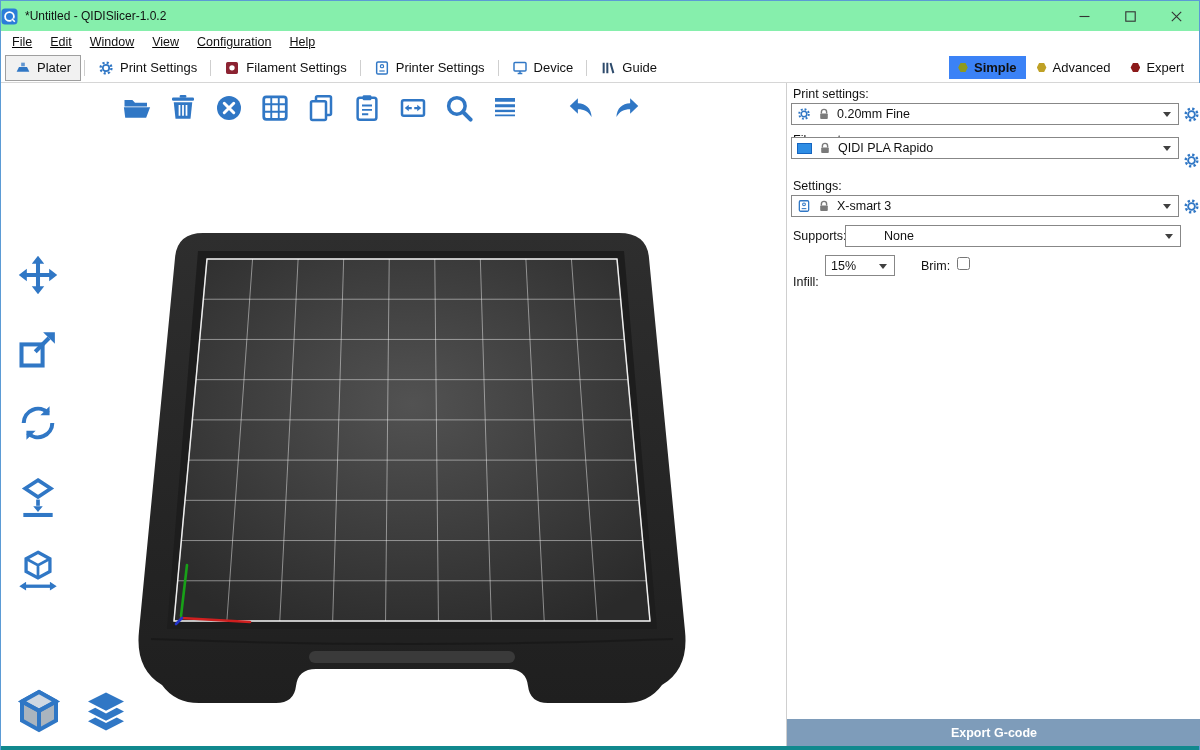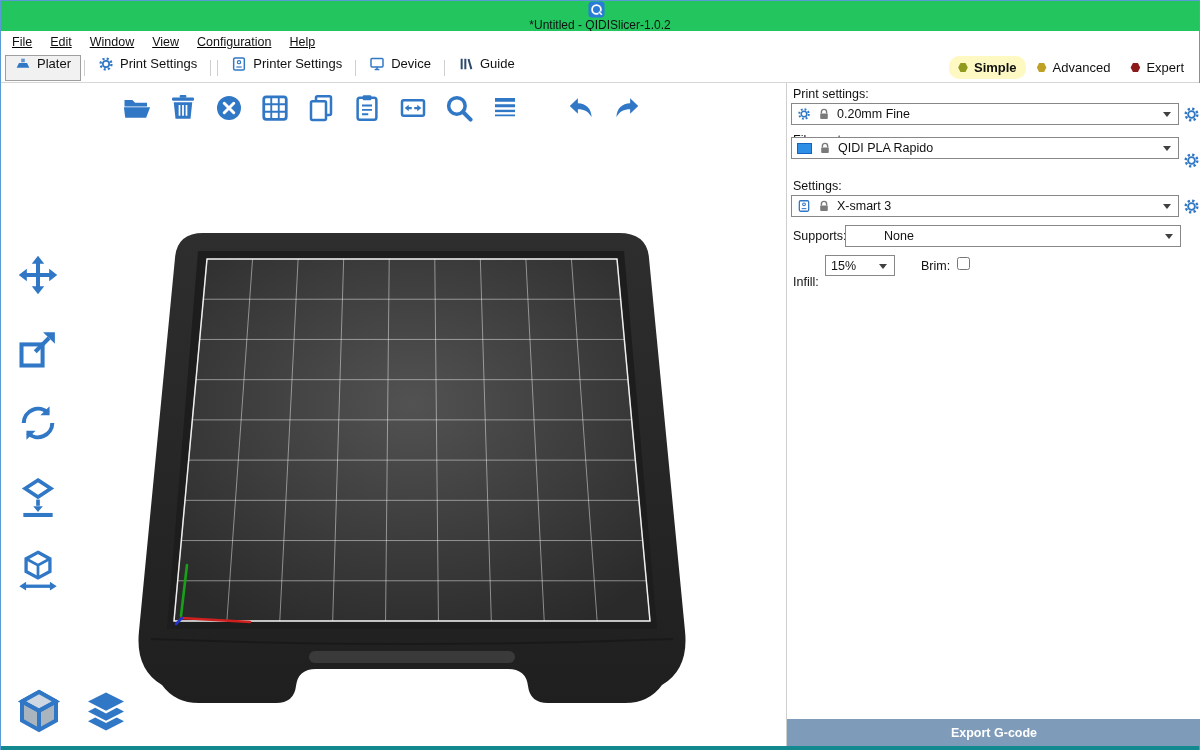--- a/index.html
+++ b/index.html
@@ -6,47 +6,47 @@
   html,body { margin:0; padding:0; }
   body {
     width:1200px; height:750px; position:relative; overflow:hidden;
     font-family:"Liberation Sans", sans-serif; background:#fff;
     -webkit-font-smoothing:antialiased;
   }
   .window { position:absolute; inset:0; border:1px solid #5b9bd5; background:#fff; }
 
   
   .titlebar { position:absolute; left:0; top:0; width:100%; height:30px;
-    display:flex; align-items:center; background:#22c55e;flex-direction:column; }
+    display:flex; align-items:center; background:#86efac; }
   .app-icon { width:17px; height:17px; margin-right:7px; display:inline-flex; }
   .title-text { font-size:12px; color:#111; }
   .win-controls { margin-left:auto; display:flex; height:30px; }
   .wc { width:46px; height:30px; display:flex; align-items:center; justify-content:center; color:#333; }
   .wc svg { width:11px; height:11px; }
 
   
   .menubar { position:absolute; left:0; top:30px; width:100%; height:22px;
     display:flex; align-items:center; padding-left:2px; background:#fff;text-decoration:underline; }
   .menu-item { font-size:12.5px; color:#111; padding:2px 9px; cursor:default; }
 
   
   .tabbar { position:absolute; left:0; top:52px; width:100%; height:30px;
     display:flex; align-items:center; background:#fff; border-bottom:1px solid #d6d6d6; padding-left:4px; }
-  .tab { display:flex; align-items:flex-start; gap:6px; height:26px; padding:0 9px;
+  .tab { display:flex; align-items:center; gap:6px; height:26px; padding:0 9px;
     font-size:13px; color:#111; border:1px solid transparent; cursor:default; }
   .tab.selected { background:#f1f1f1; border:1px solid #9f9f9f; }
   .tab svg { width:16px; height:16px; }
   .tab-sep { width:1px; height:16px; background:#cfcfcf; margin:0 3px; }
   .blue { color:#3077c5; }
   .darkred { color:#8c2332; }
   .slate { color:#2d4a6b; }
 
   .mode-group { margin-left:auto; margin-right:6px; display:flex; align-items:center; gap:2px; }
   .mode { display:flex; align-items:center; gap:6px; padding:4px 9px; font-size:13px; color:#111; cursor:default; }
-  .mode.selected { background:#fef9c3; font-weight:700;border-radius:10px; }
+  .mode.selected { background:#3b82f6; font-weight:700; }
   .hex { width:10px; height:10px; display:inline-block;
     clip-path:polygon(25% 5%, 75% 5%, 98% 50%, 75% 95%, 25% 95%, 2% 50%); }
   .hex.simple { background:#8f9a1e; }
   .hex.advanced { background:#bfa126; }
   .hex.expert { background:#8c1a1a; }
 
   
   .viewport { position:absolute; left:0; top:82px; width:785px; height:663px; background:#ffffff; }
   .scene { position:absolute; inset:0; }
 
@@ -257,20 +257,26 @@
       <span>Plater</span>
     </span>
     <span class="tab-sep"></span>
     <span class="tab">
       <svg class="blue">
           <use href="#i-gear"></use>
         </svg>
       <span>Print Settings</span>
     </span>
     <span class="tab-sep"></span>
+    <span class="tab">
+      <svg class="darkred">
+          <use href="#i-spool"></use>
+        </svg>
+      <span>Filament Settings</span>
+    </span>
     <span class="tab-sep"></span>
     <span class="tab">
       <svg class="blue">
           <use href="#i-printer"></use>
         </svg>
       <span>Printer Settings</span>
     </span>
     <span class="tab-sep"></span>
     <span class="tab">
       <svg class="blue">

